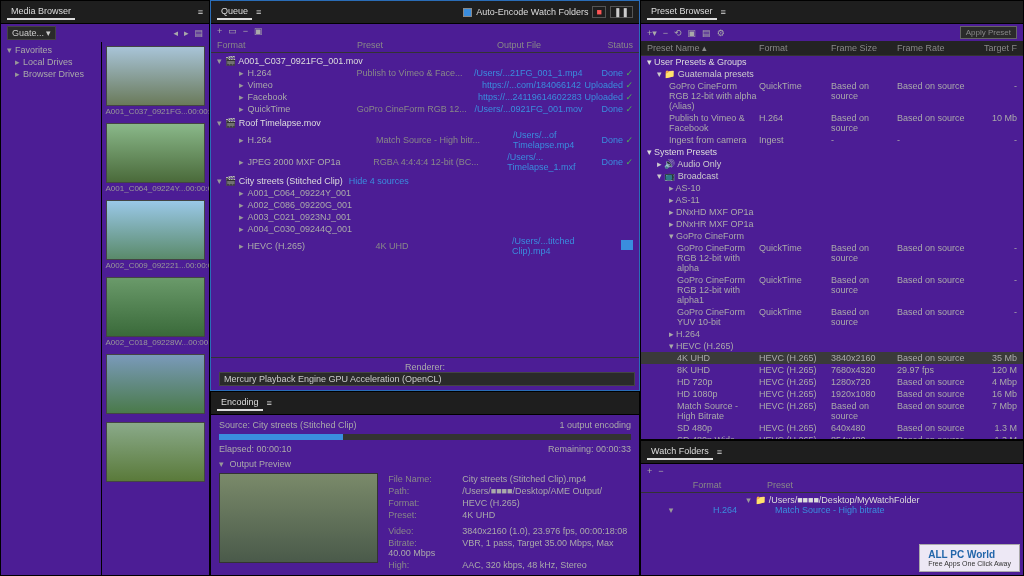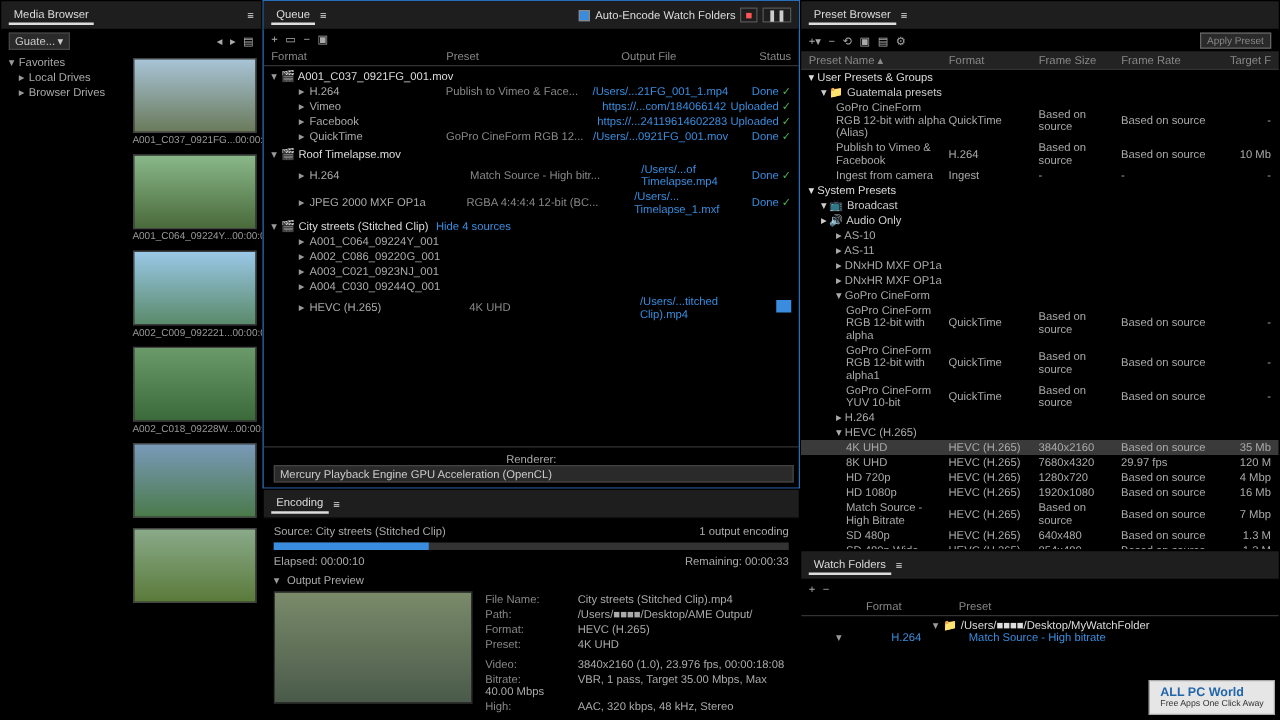--- a/index.html
+++ b/index.html
@@ -1,17 +1,17 @@
 <!DOCTYPE html>
 <html><head>
 <meta charset="utf-8">
 <style>
 * { margin: 0; padding: 0; box-sizing: border-box; font-family: "Segoe UI", Arial, sans-serif; }
 body { background: #1a1a1a; color: #ccc; font-size: 9px; width: 1024px; height: 576px; overflow: hidden; display: flex; }
-.panel { background: #000000; border: 1px solid #000; display: flex; flex-direction: column; }
+.panel { background: #4c1d95; border: 1px solid #000; display: flex; flex-direction: column; }
 .panel-header { background: #1e1e1e; padding: 3px 6px; font-size: 9px; color: #ddd; display: flex; align-items: center; gap: 4px; border-bottom: 1px solid #000; }
 .panel-header .tab { padding: 2px 4px; }
 .panel-header .tab.active { border-bottom: 2px solid #ddd; }
 .toolbar { padding: 2px 6px; display: flex; align-items: center; gap: 6px; font-size: 9px; color: #aaa; }
 .dropdown { background: #2a2a2a; border: 1px solid #444; padding: 1px 4px; font-size: 9px; color: #ccc; display: flex; align-items: flex-end; gap: 2px; }
 .tree { flex: 1; overflow: auto; font-size: 9px; padding: 2px 0; }
 .tree-item { padding: 1px 6px; color: #aaa; cursor: pointer; }
 .thumb-list { flex: 1; overflow: auto; padding: 4px; }
 .thumb { margin-bottom: 6px; }
 .thumb-img { width: 100%; height: 60px; background: linear-gradient(#6b8a9a,#4a5d4a); border: 1px solid #444; position: relative; }
@@ -34,21 +34,21 @@
 .prog-bar { height: 6px; background: #333; margin: 3px 0; position: relative; }
 .prog-fill { height: 100%; background: #3a8dde; width: 30%; }
 .meta-row { display: flex; justify-content: space-between; padding: 1px 0; color: #aaa; }
 .preview-row { display: flex; gap: 10px; margin-top: 4px; }
 .preview-thumb { width: 180px; height: 90px; background: linear-gradient(#7a8a6a,#4a5a4a); border: 1px solid #333; }
 .meta-block { font-size: 9px; color: #aaa; }
 .meta-block div { padding: 1px 0; }
 .meta-label { color: #888; display: inline-block; width: 74px; }
 .preset-table { flex: 1; overflow: auto; font-size: 9px; }
 .preset-headers { display: flex; padding: 2px 6px; color: #888; border-bottom: 1px solid #333; position: sticky; top: 0; background: #232323;}
-.preset-row { display: flex; padding: 1px 6px; align-items: center; }
+.preset-row { display: flex; padding: 1px 6px; }
 .preset-row.group { color: #ddd; }
 .preset-row.sub { padding-left: 16px; }
 .preset-row.sub2 { padding-left: 28px; color: #aaa; }
 .preset-row.sub3 { padding-left: 36px; color: #aaa; }
 .preset-row.sel { background: #3a3a3a; }
 .pcol-name { flex: 1; }
 .pcol-format { width: 72px; }
 .pcol-size { width: 66px; }
 .pcol-rate { width: 80px; }
 .pcol-target { width: 40px; text-align: right; }
@@ -327,28 +327,28 @@
           <div class="pcol-target">-</div>
         </div>
         <div class="preset-row group">
           <div class="pcol-name">▾ System Presets</div>
           <div class="pcol-format"></div>
           <div class="pcol-size"></div>
           <div class="pcol-rate"></div>
           <div class="pcol-target"></div>
         </div>
         <div class="preset-row sub">
+          <div class="pcol-name">▸ 🔊 Audio Only</div>
+          <div class="pcol-format"></div>
+          <div class="pcol-size"></div>
+          <div class="pcol-rate"></div>
+          <div class="pcol-target"></div>
+        </div>
+        <div class="preset-row sub">
           <div class="pcol-name">▾ 📺 Broadcast</div>
-          <div class="pcol-format"></div>
-          <div class="pcol-size"></div>
-          <div class="pcol-rate"></div>
-          <div class="pcol-target"></div>
-        </div>
-        <div class="preset-row sub">
-          <div class="pcol-name">▸ 🔊 Audio Only</div>
           <div class="pcol-format"></div>
           <div class="pcol-size"></div>
           <div class="pcol-rate"></div>
           <div class="pcol-target"></div>
         </div>
         <div class="preset-row sub2">
           <div class="pcol-name">▸ AS-10</div>
           <div class="pcol-format"></div>
           <div class="pcol-size"></div>
           <div class="pcol-rate"></div>

